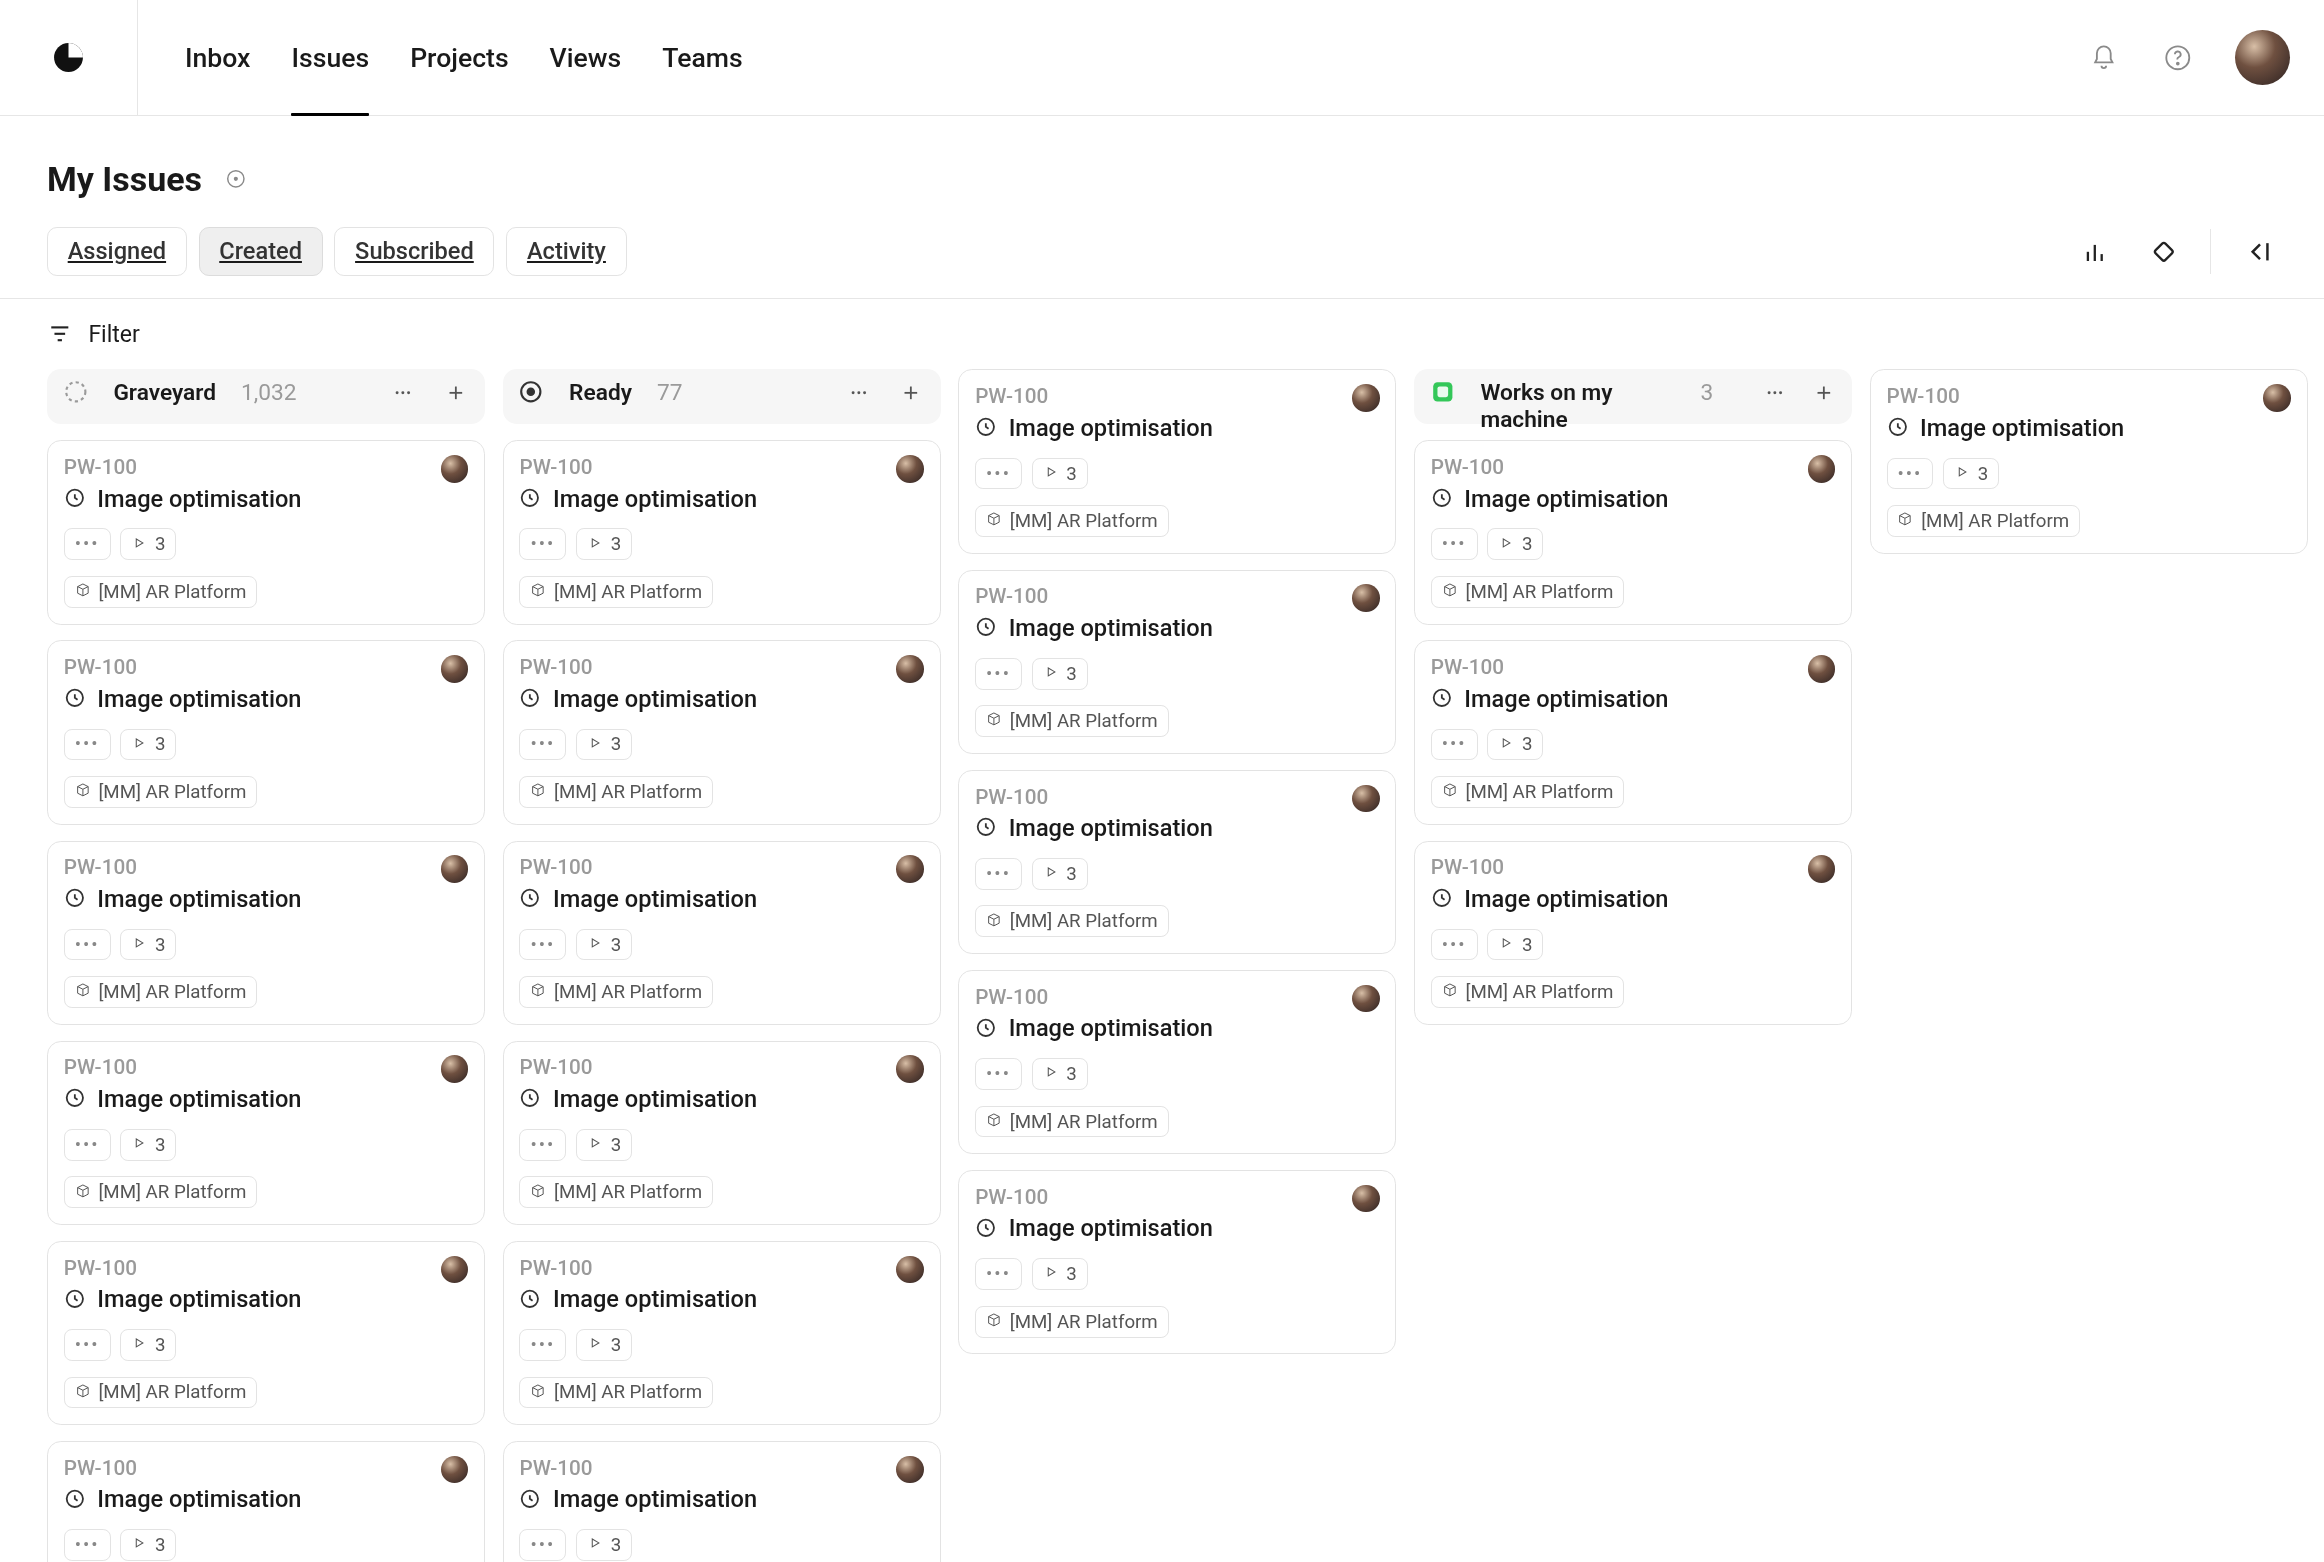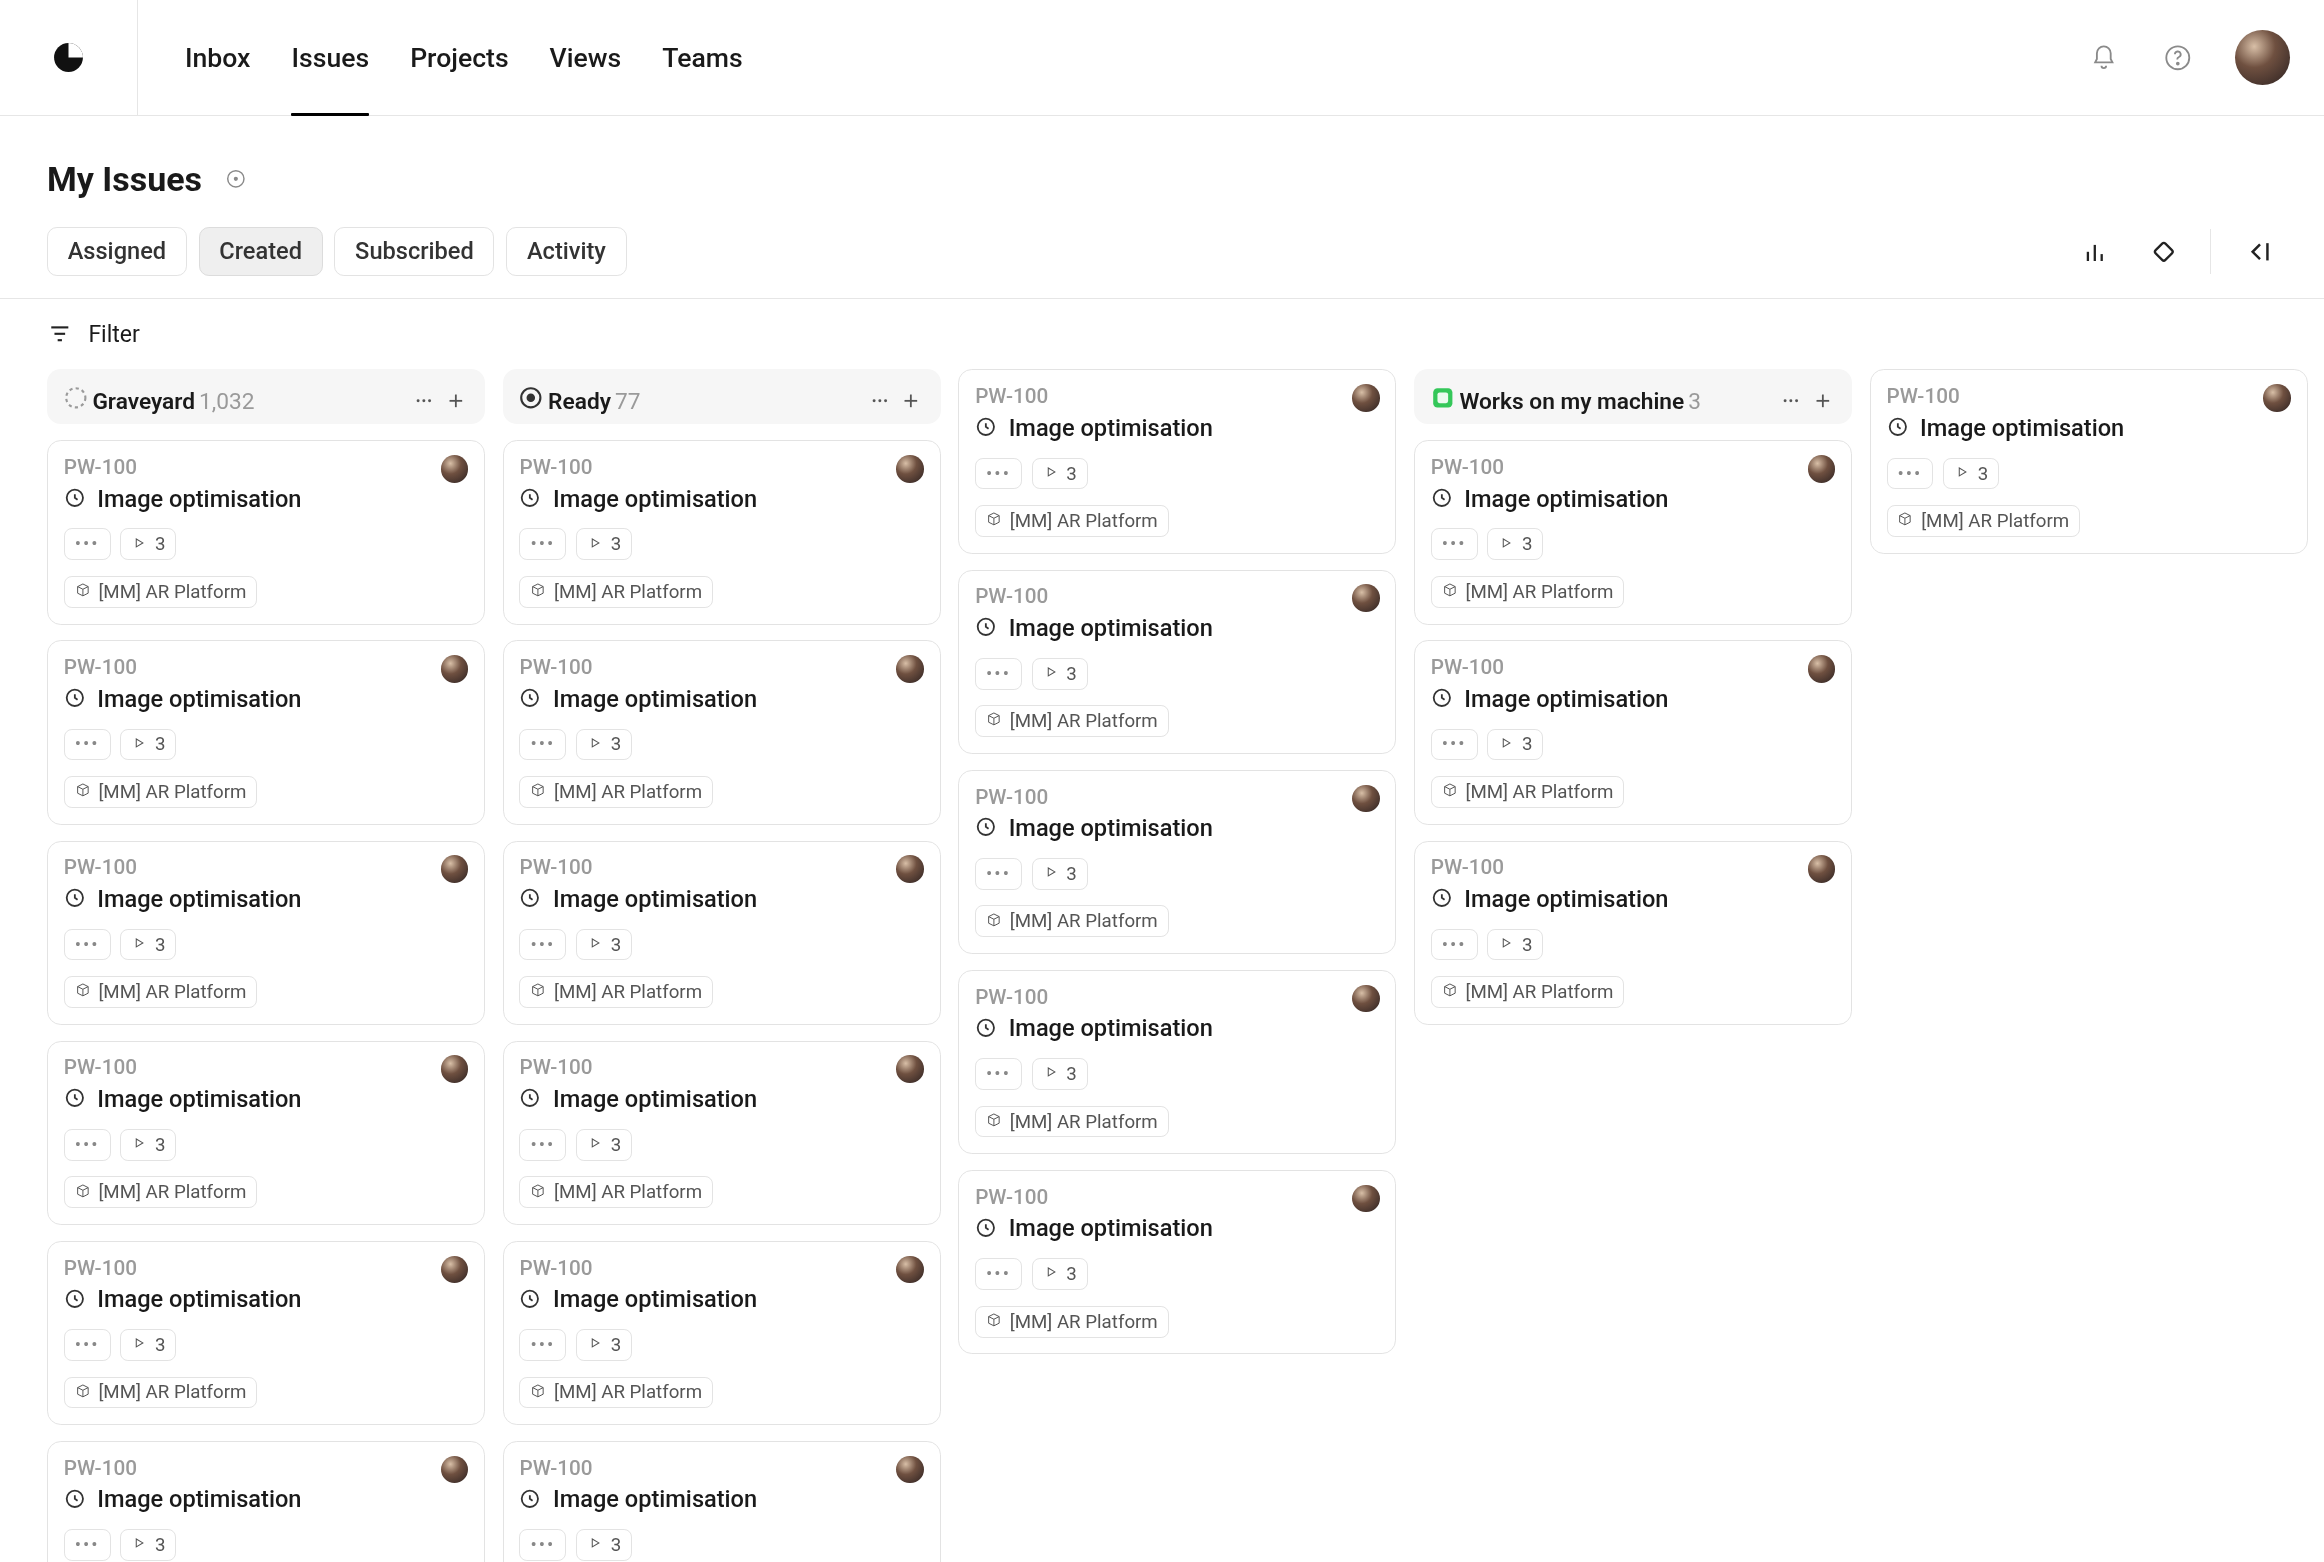--- a/index.html
+++ b/index.html
@@ -26,37 +26,37 @@
   .avatar{width:55px;height:55px;border-radius:50%;background:radial-gradient(circle at 35% 30%, #d8bfa7 0%, #6f5040 40%, #2a2020 100%);cursor:pointer;flex:0 0 auto;}
 
   
   .page-head{padding:43px 47px 27.6px;}
   .page-head-row{display:flex;align-items:center;gap:21.7px;}
   .page-title{font-size:34px;font-weight:700;}
   .diamond-dot{width:23.6px;height:23.6px;display:flex;align-items:center;justify-content:center;color:#8a8a8a;cursor:pointer;}
 
   
   .tabs-row{display:flex;align-items:center;padding:0 47px 21.7px;border-bottom:1px solid var(--border);}
-  .seg-tabs{display:flex;gap:11.8px;}
+  .seg-tabs{display:flex;gap:11.8px;text-decoration:underline;}
   .seg-tab{font-size:23.6px;padding:9.9px 19.7px;border-radius:9.9px;border:1px solid var(--chip-border);background:#fff;cursor:pointer;font-weight:500;color:#333;}
   .seg-tab.active{background:#efefef;border-color:#dcdcdc;}
   .tabs-right{margin-left:auto;display:flex;align-items:center;}
   .tabs-right .icon-btn{width:39px;height:39px;color:#222;}
   .vr{width:1px;height:45px;background:var(--border);margin:0 27.6px;}
   .tabs-right-inner{display:flex;gap:29.6px;align-items:center;}
 
   
   .filter-row{display:flex;align-items:center;gap:15.8px;padding:21.7px 47px;}
   .filter-icon{width:25.6px;height:25.6px;color:#222;}
   .filter-label{font-size:23px;}
 
   
   .board{display:flex;gap:17.7px;padding:0 47px 47px;overflow-x:auto;}
   .column{flex:0 0 438px;display:flex;flex-direction:column;}
-  .col-head{display:flex;align-items:flex-end;gap:4px;background:var(--col-bg);border-radius:13.8px;padding:9.9px 15.8px;height:55px;margin-bottom:15.8px;}
+  .col-head{display:flex;align-items:flex-start;gap:25px;background:var(--col-bg);border-radius:13.8px;padding:9.9px 15.8px;height:55px;margin-bottom:15.8px;}
   .col-status-icon{width:25.6px;height:25.6px;flex:0 0 auto;}
   .col-title{font-size:22.7px;font-weight:600;}
   .col-count{font-size:22.7px;color:var(--muted);}
   .col-head-spacer{flex:1;}
   .col-more,.col-add{width:27.6px;height:27.6px;display:flex;align-items:center;justify-content:center;cursor:pointer;color:#555;}
   .cards{display:flex;flex-direction:column;gap:15.8px;}
 
   
   .card{border:1px solid var(--chip-border);border-radius:13.8px;padding:13.8px 15.8px 15.8px;background:#fff;cursor:pointer;}
   .card-top{display:flex;}

